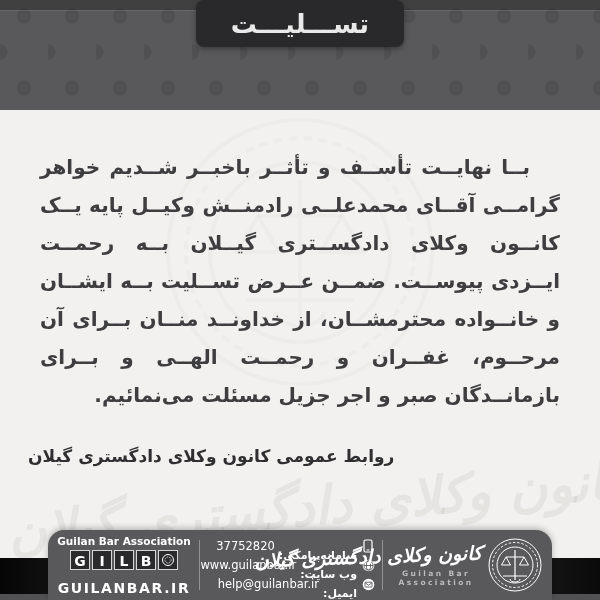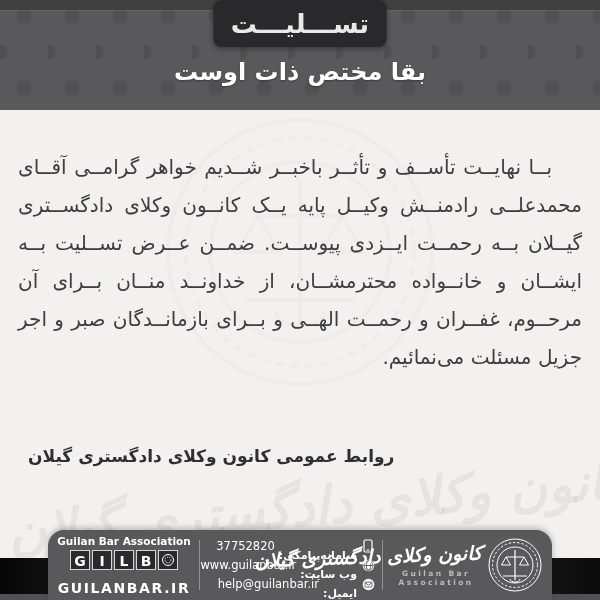--- a/index.html
+++ b/index.html
@@ -9,35 +9,35 @@
 
   
   .header{position:absolute;top:0;left:0;width:600px;height:110px;background:#59595b;
     background-image:
       radial-gradient(circle 8px at 24px 16px, rgba(0,0,0,0.10) 0 7px, transparent 8px),
       radial-gradient(circle 8px at 0px 52px, rgba(0,0,0,0.10) 0 7px, transparent 8px);
     background-size:48px 72px;}
   .header-strip{position:absolute;top:0;left:0;width:600px;height:10px;
     background:rgba(0,0,0,0.28);border-bottom:1px solid rgba(255,255,255,0.20);}
   .title-box{position:absolute;top:0;left:50%;transform:translateX(-50%);
-    width:173px;height:47px;background:#29292b;border-radius:8px;
+    width:208px;height:47px;background:#29292b;border-radius:8px;
     box-shadow:0 2px 5px rgba(0,0,0,0.35);
     display:flex;align-items:center;justify-content:center;}
   .title-box span{color:#e9e9e9;font-size:26px;font-weight:bold;direction:rtl;}
   .subtitle{position:absolute;top:58px;left:0;width:600px;text-align:center;
     color:#ffffff;font-size:24px;font-weight:bold;direction:rtl;
     text-shadow:0 1px 2px rgba(0,0,0,0.35);}
 
   
   .content{position:absolute;top:110px;left:0;width:600px;height:448px;
     background:#f2f1ef;overflow:hidden;}
   .watermark-emblem{position:absolute;top:-8px;left:50%;transform:translateX(-50%);
     opacity:0.45;}
-  .paragraph{position:relative;margin:38px 18px 0;direction:rtl;text-align:justify;
-    font-size:20px;font-weight:400;line-height:38px;color:#3e3e40;text-indent:30px;}
+  .paragraph{position:relative;margin:38px 40px 0;direction:rtl;text-align:justify;
+    font-size:20px;font-weight:700;line-height:38px;color:#3e3e40;text-indent:30px;}
   .signature{position:absolute;top:336px;left:28px;direction:rtl;
     font-size:17px;font-weight:bold;color:#2f2f31;}
   .watermark-text{position:absolute;bottom:22px;right:-30px;direction:rtl;
     white-space:nowrap;font-size:52px;font-weight:bold;font-style:italic;
     color:rgba(70,60,45,0.07);transform:rotate(-5deg);}
 
   
   .black-bar{position:absolute;top:558px;left:0;width:600px;height:36px;
     background:linear-gradient(90deg,#050505,#1e1e1e 18%,#040404 46%,#202020 82%,#0a0a0a);}
   .bottom-strip{position:absolute;top:594px;left:0;width:600px;height:6px;background:#515153;}
@@ -74,21 +74,20 @@
 </head>
 <body>
 
 <div class="page">
 
   <div class="header">
     <div class="header-strip"></div>
     <div class="title-box">
       <span>تســـلیـــت</span>
     </div>
-    <div class="subtitle">بقا مختص ذات اوست</div>
   </div>
 
   <div class="content">
     <svg class="watermark-emblem" width="300" height="300" viewBox="0 0 100 100">
       <g fill="none" stroke="rgba(0,0,0,0.045)" stroke-width="1.4">
         <circle cx="50" cy="50" r="44"></circle>
         <circle cx="50" cy="50" r="38" stroke-dasharray="3 2"></circle>
         <circle cx="50" cy="50" r="30"></circle>
         <path d="M50 26 v48 M36 38 h28 M32 66 h36"></path>
         <path d="M36 38 l-7 12 h14 z M64 38 l-7 12 h14 z"></path>

